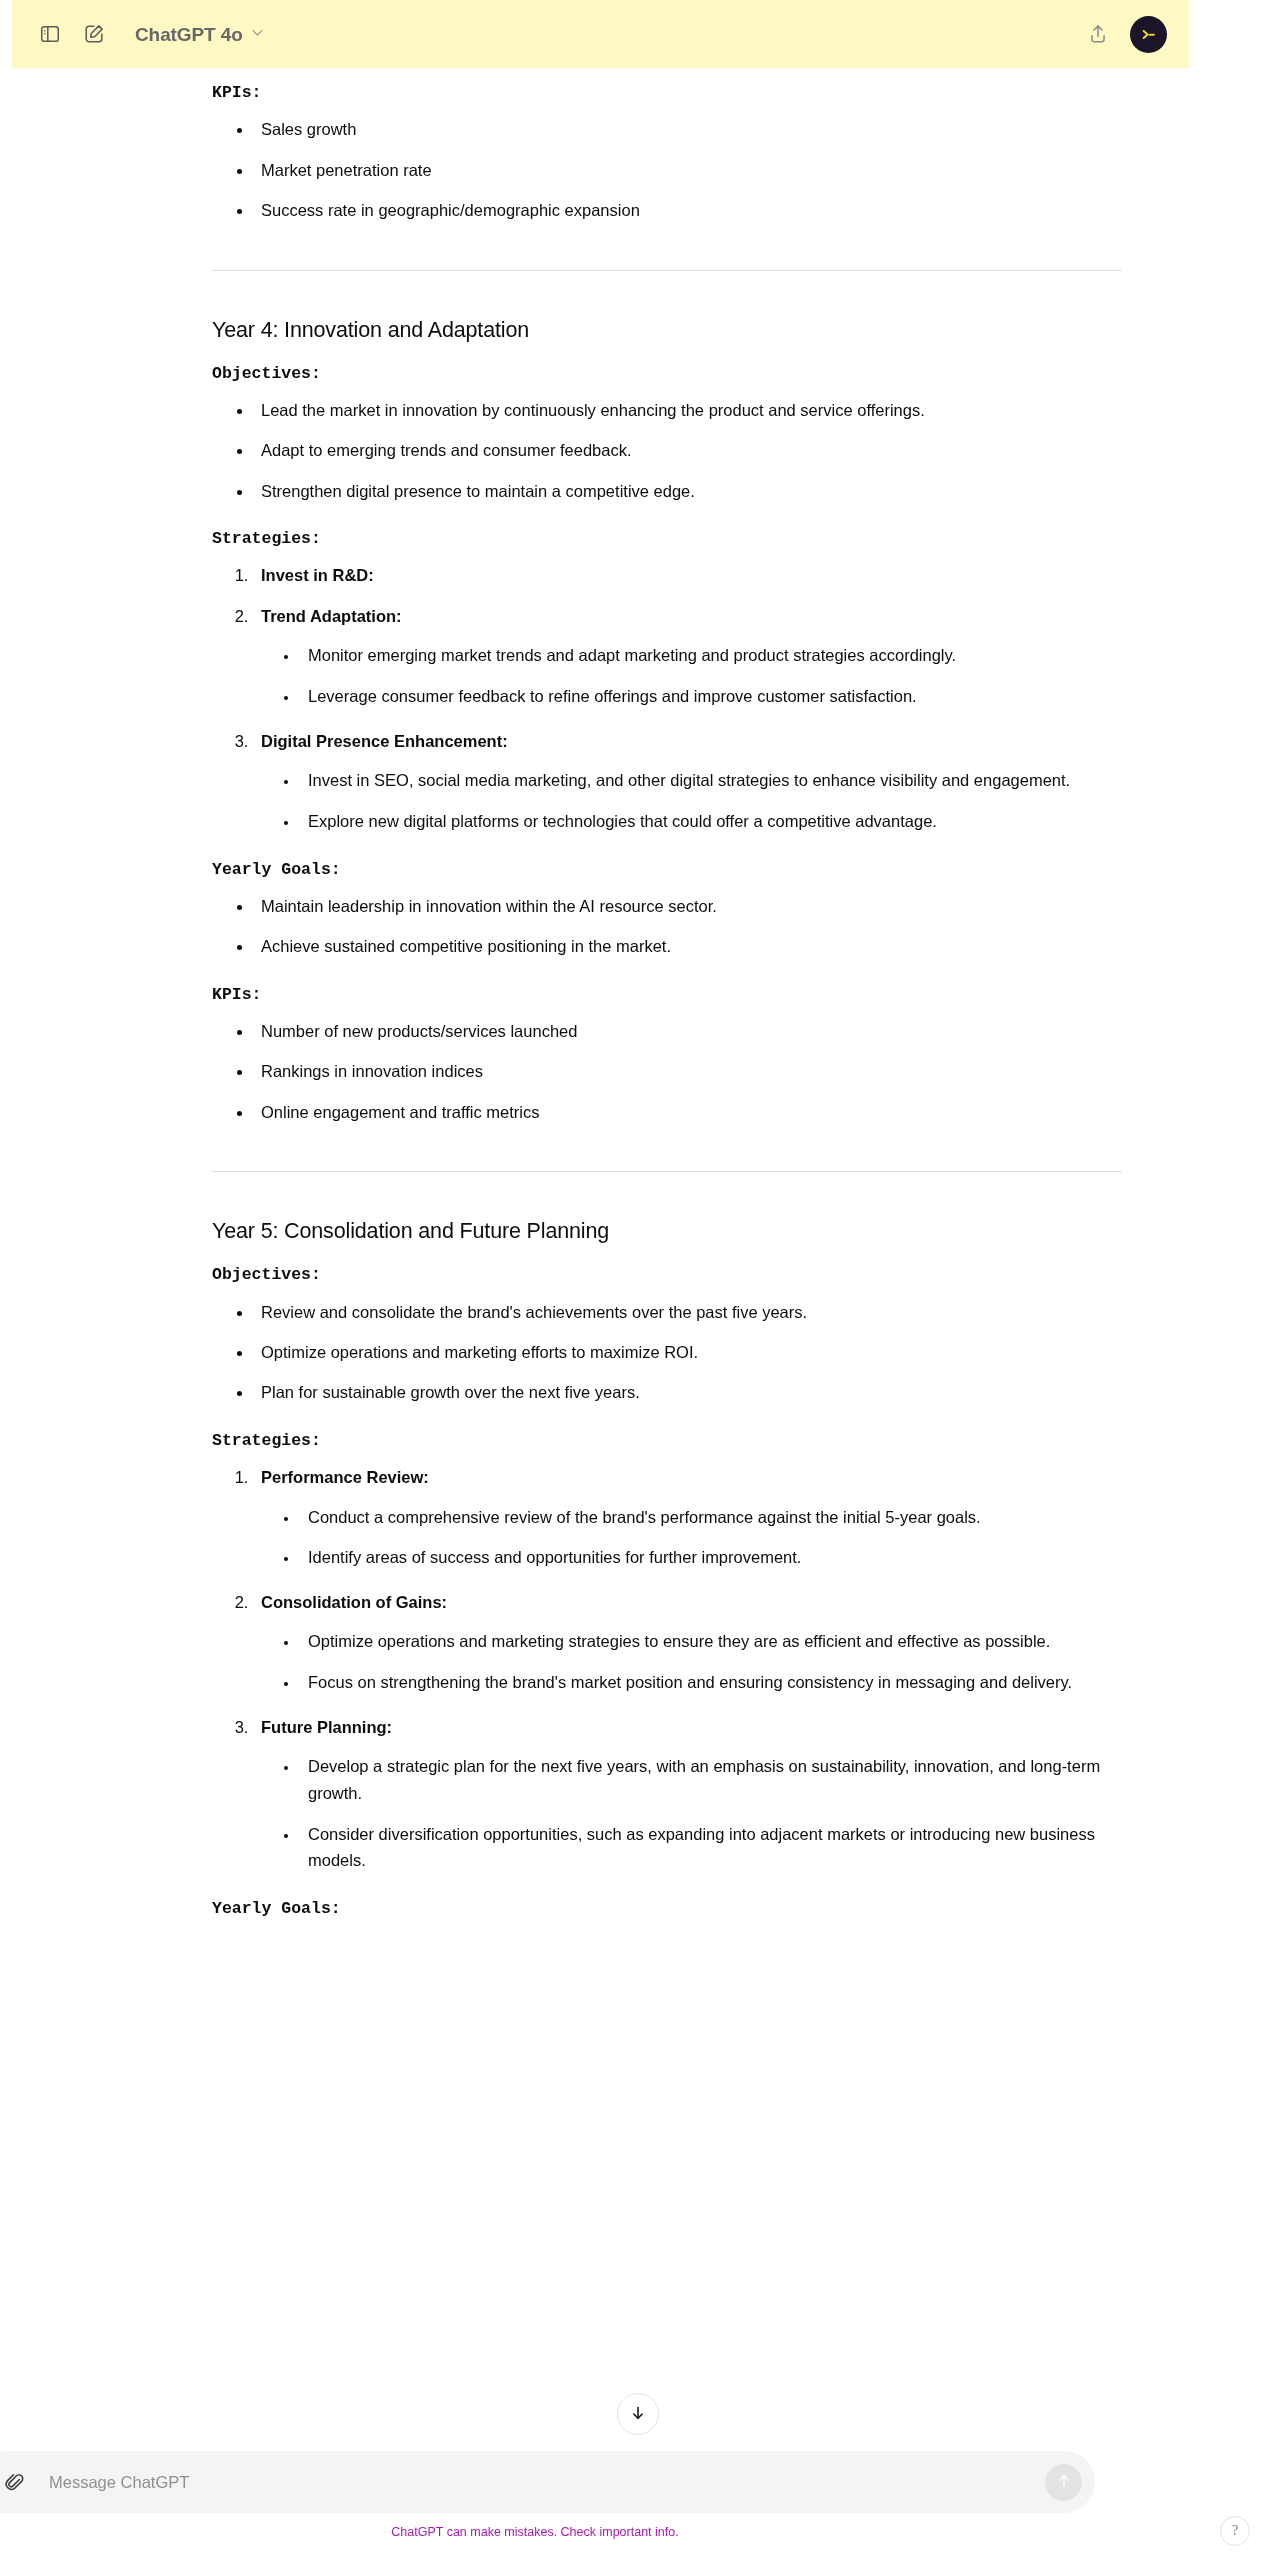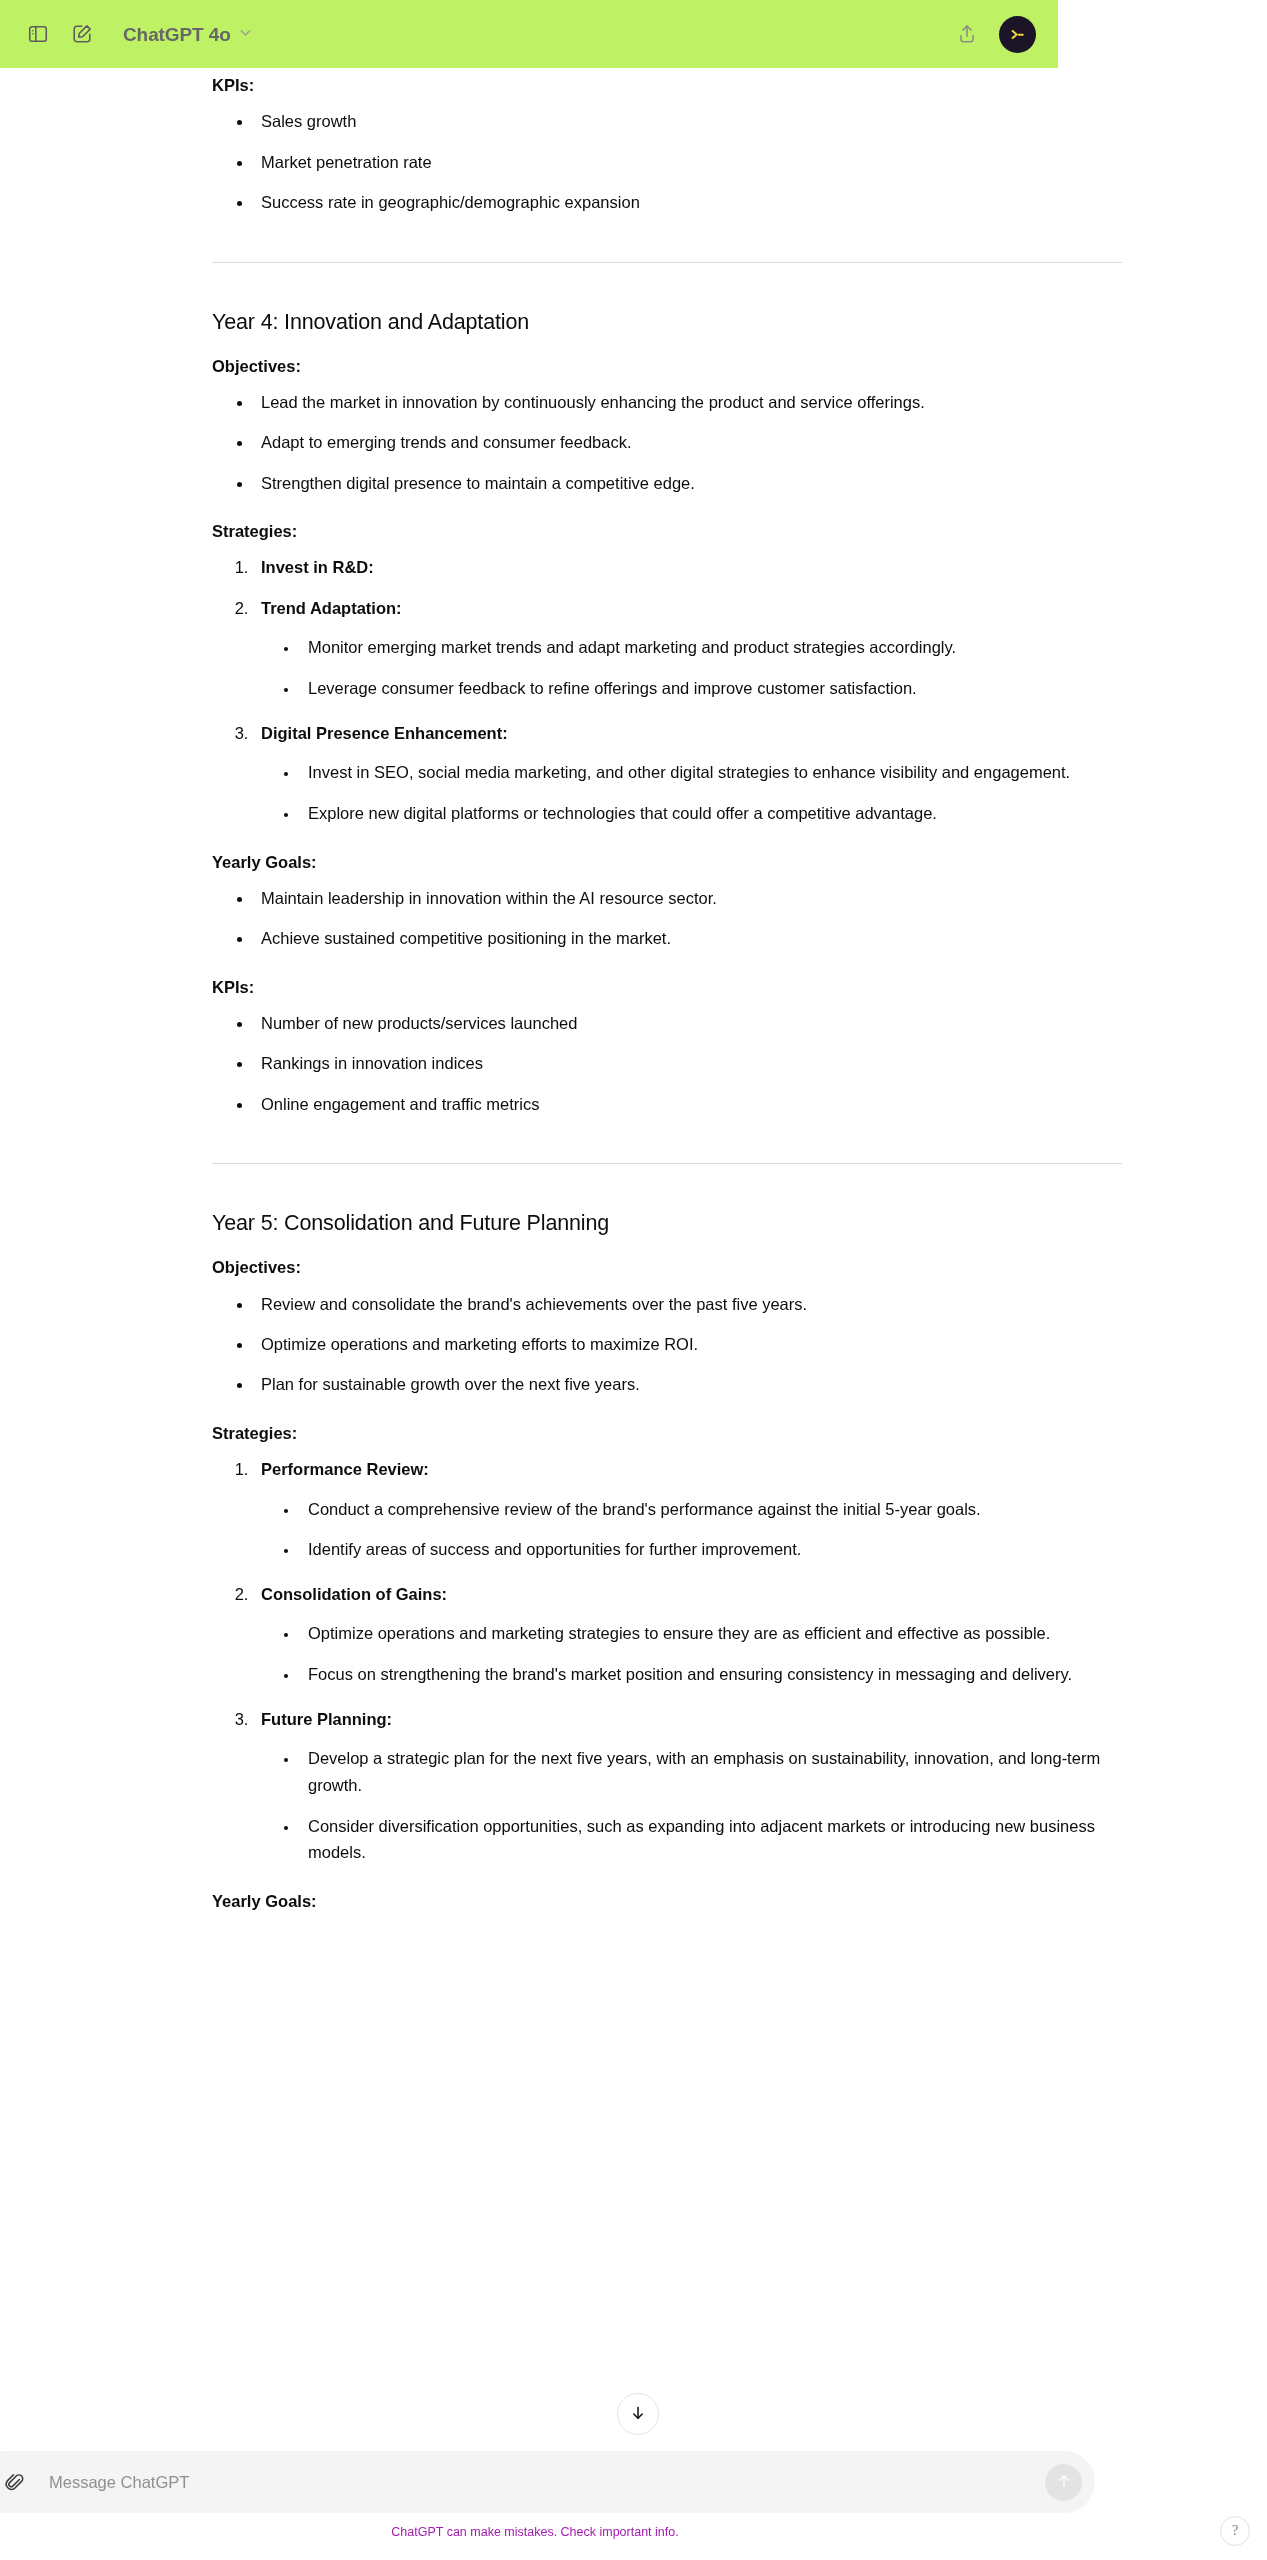--- a/index.html
+++ b/index.html
@@ -12,24 +12,24 @@
     height: 2560px;
     position: relative;
     font-family: "Liberation Sans", "DejaVu Sans", sans-serif;
     color: #0d0d0d;
     overflow: hidden;
   }
 
   
   .header {
     position: absolute;
-    top: 0; left: 0;
-    width: 1058px;
+    top: 0; left: 12px;
+    width: 1177px;
     height: 68px;
-    background: #bef264;
+    background: #fef9c3;
     display: flex;
     align-items: center;
     padding: 0 22px 0 18px;
     z-index: 40;
   }
   .hdr-left { display: flex; align-items: center; gap: 4px; }
   .icon-btn {
     width: 40px; height: 40px;
     display: flex; align-items: center; justify-content: center;
     border-radius: 8px;
@@ -100,23 +100,24 @@
     font-weight: 400;
     line-height: 1.3;
     margin: 0 0 16px 0;
     letter-spacing: -0.15px;
     color: #0d0d0d;
   }
 
   p.label {
     font-size: 16.5px;
     font-weight: 600;
-    margin: 4px 0 10px 0;
+    margin: 12px 0 10px 0;
     line-height: 1.6;
     color: #0d0d0d;
+    font-family: Liberation Mono, monospace;
   }
 
   ul.lvl1, ol.lvl1 {
     margin: 0 0 22px 0;
     padding-left: 41px;
   }
   ul.lvl1 { list-style: disc; }
   ol.lvl1 { list-style: decimal; }
   ul.lvl1 > li, ol.lvl1 > li {
     margin: 0 0 14px 0;

